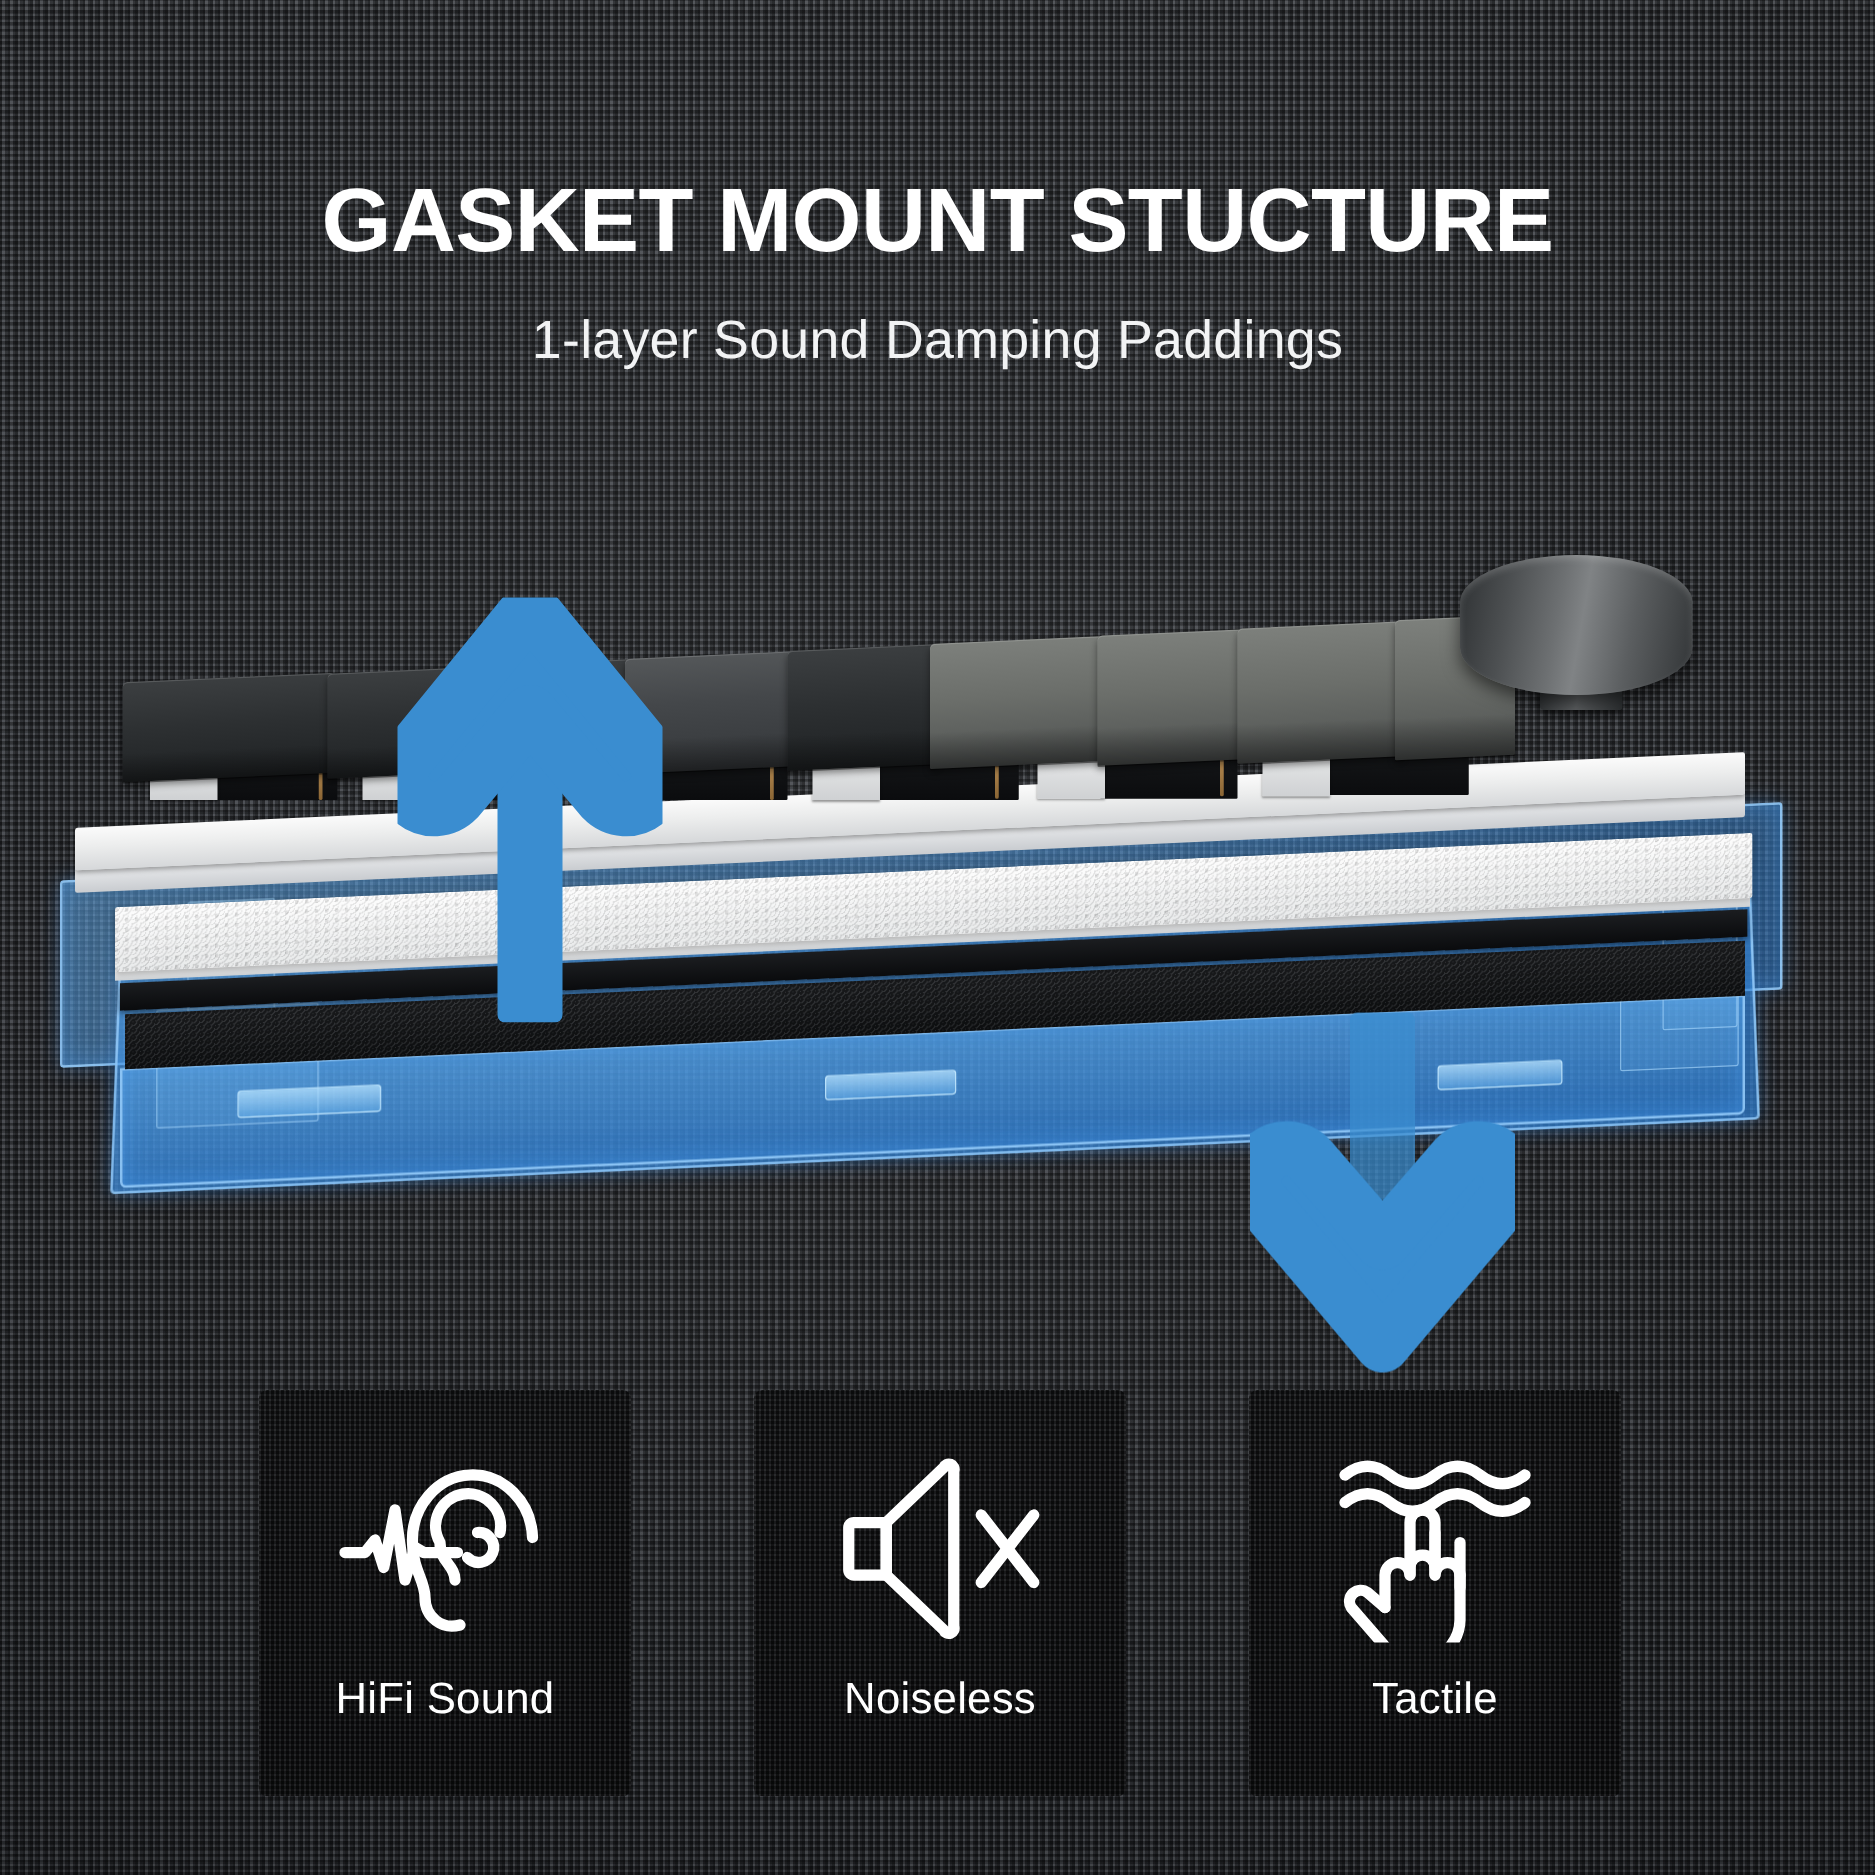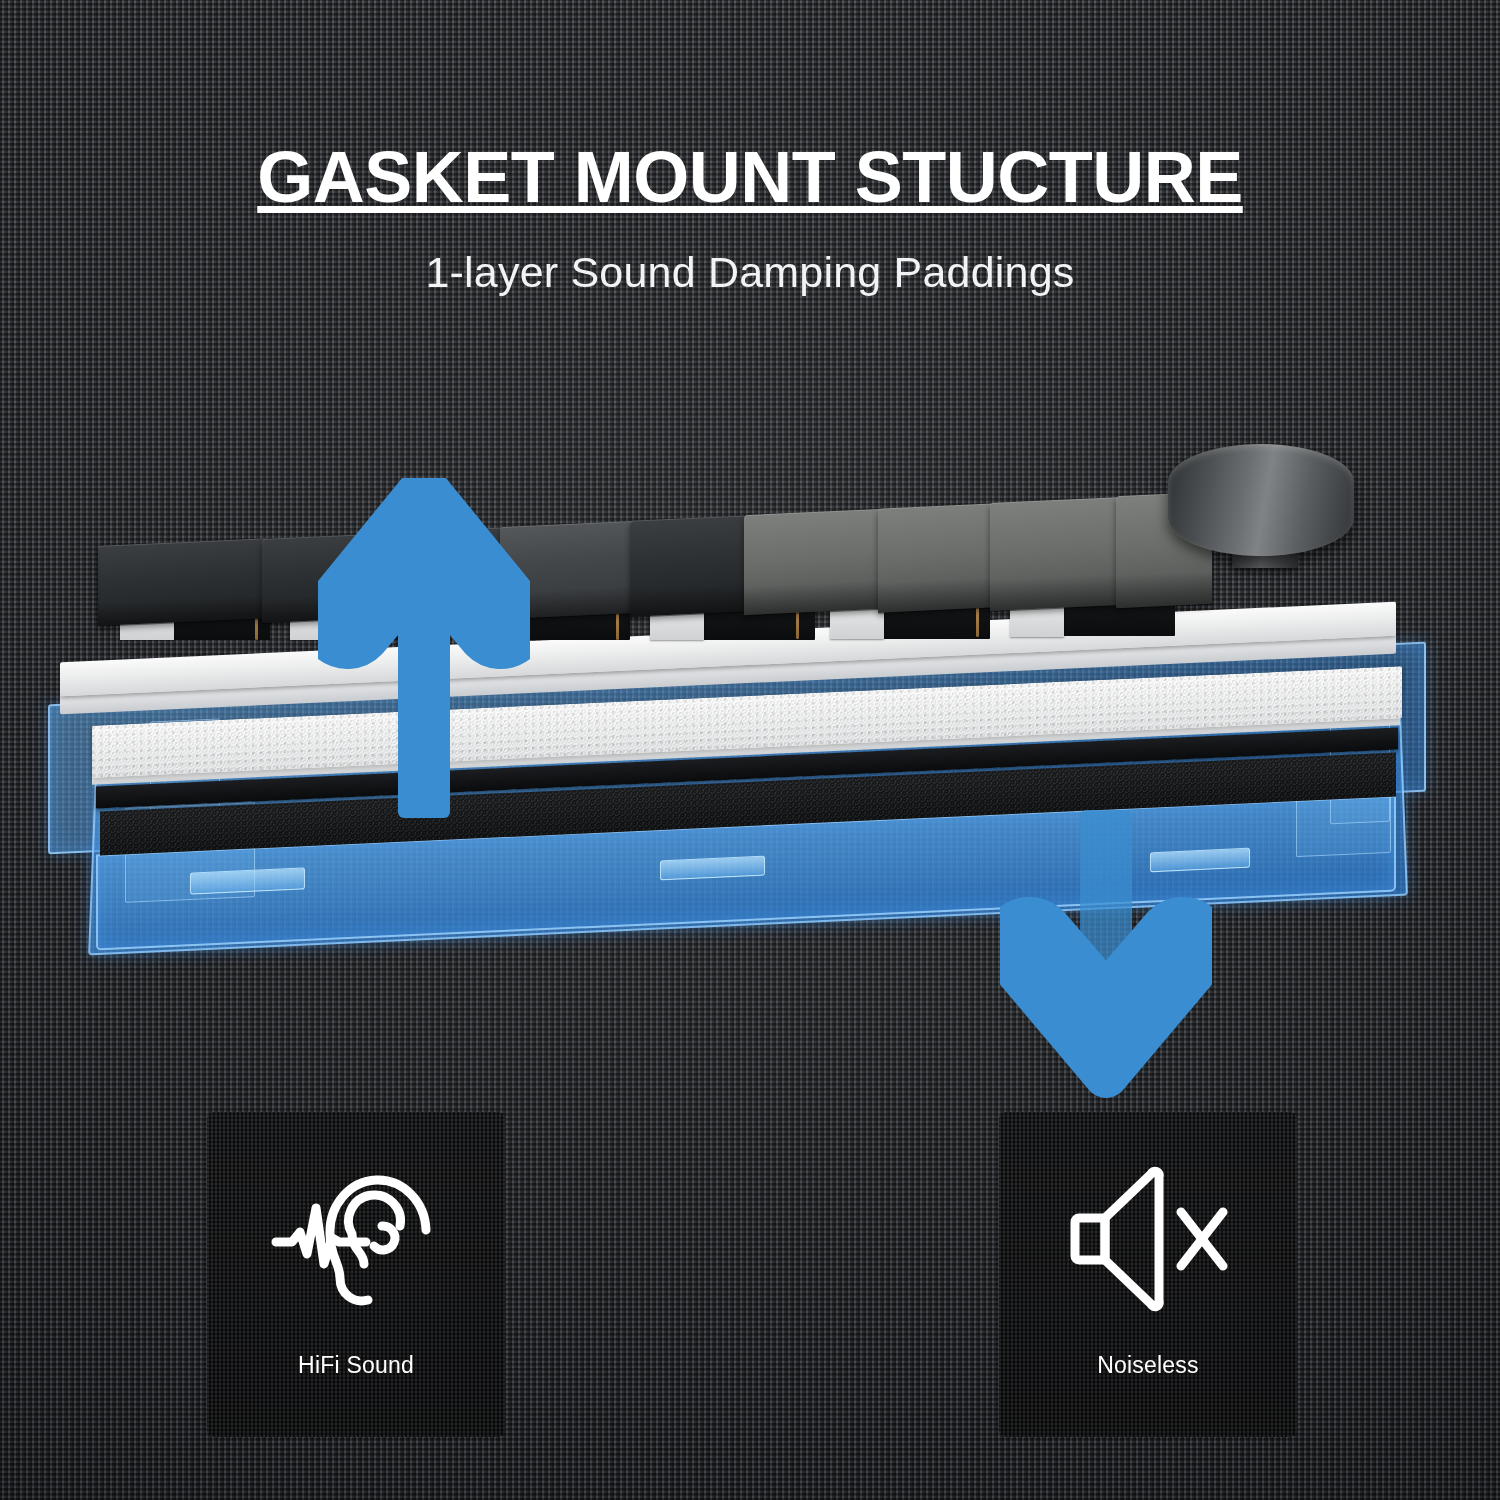--- a/index.html
+++ b/index.html
@@ -35,21 +35,20 @@
   
   #title{
     position:absolute; left:0; top:141px; width:1500px;
     text-align:center;
     color:#ffffff;
     font-size:72px;
     font-weight:bold;
     letter-spacing:-0.5px;
     line-height:1;
     white-space:nowrap;
-    text-decoration:underline;
   }
   #subtitle{
     position:absolute; left:0; top:251px; width:1500px;
     text-align:center;
     color:#f2f3f4;
     font-size:43px;
     font-weight:normal;
     letter-spacing:.2px;
     line-height:1;
     white-space:nowrap;
@@ -223,21 +222,21 @@
     height:150px;
     display:flex; align-items:center; justify-content:center;
   }
   .card-icon svg{ display:block; }
   .card-label{
     position:absolute;
     bottom:58px;
     width:100%;
     text-align:center;
     color:#ffffff;
-    font-size:23px;
+    font-size:35px;
     font-weight:normal;
     letter-spacing:.2px;
     white-space:nowrap;
   }
 </style>
 </head>
 <body>
 
 <div id="page">
 
@@ -347,16 +346,32 @@
 
           <path d="M42 54 L88 10 a4 4 0 0 1 8 3 V137 a4 4 0 0 1 -8 3 L42 96 Z"></path>
 
           <path d="M118 48 L160 102"></path>
           <path d="M160 48 L118 102"></path>
         </svg>
       </div>
       <div class="card-label">Noiseless</div>
     </div>
 
+    <div class="card">
+      <div class="card-icon">
+        <svg width="160" height="150" viewBox="0 0 160 150" fill="none" stroke="#ffffff" stroke-width="9" stroke-linecap="round" stroke-linejoin="round">
+
+          <path d="M8 16 q18 -14 36 0 t36 0 t36 0 t36 0"></path>
+          <path d="M8 38 q18 -14 36 0 t36 0 t36 0 t36 0"></path>
+
+          <path d="M40 122 V96 a10 10 0 0 1 20 0 v-6 a10 10 0 0 1 20 0 v6 a10 10 0 0 1 20 0 v10"></path>
+          <path d="M40 122 l-14 -12 a9 9 0 0 0 -13 12 l26 30 a34 34 0 0 0 61 -20 V96"></path>
+          <path d="M60 96 V54 a10 10 0 0 1 20 0 v42"></path>
+          <path d="M80 90 V62"></path>
+          <path d="M100 96 V70"></path>
+        </svg>
+      </div>
+      <div class="card-label">Tactile</div>
+    </div>
 
   </div>
 
 </div>
 
 </body></html>

